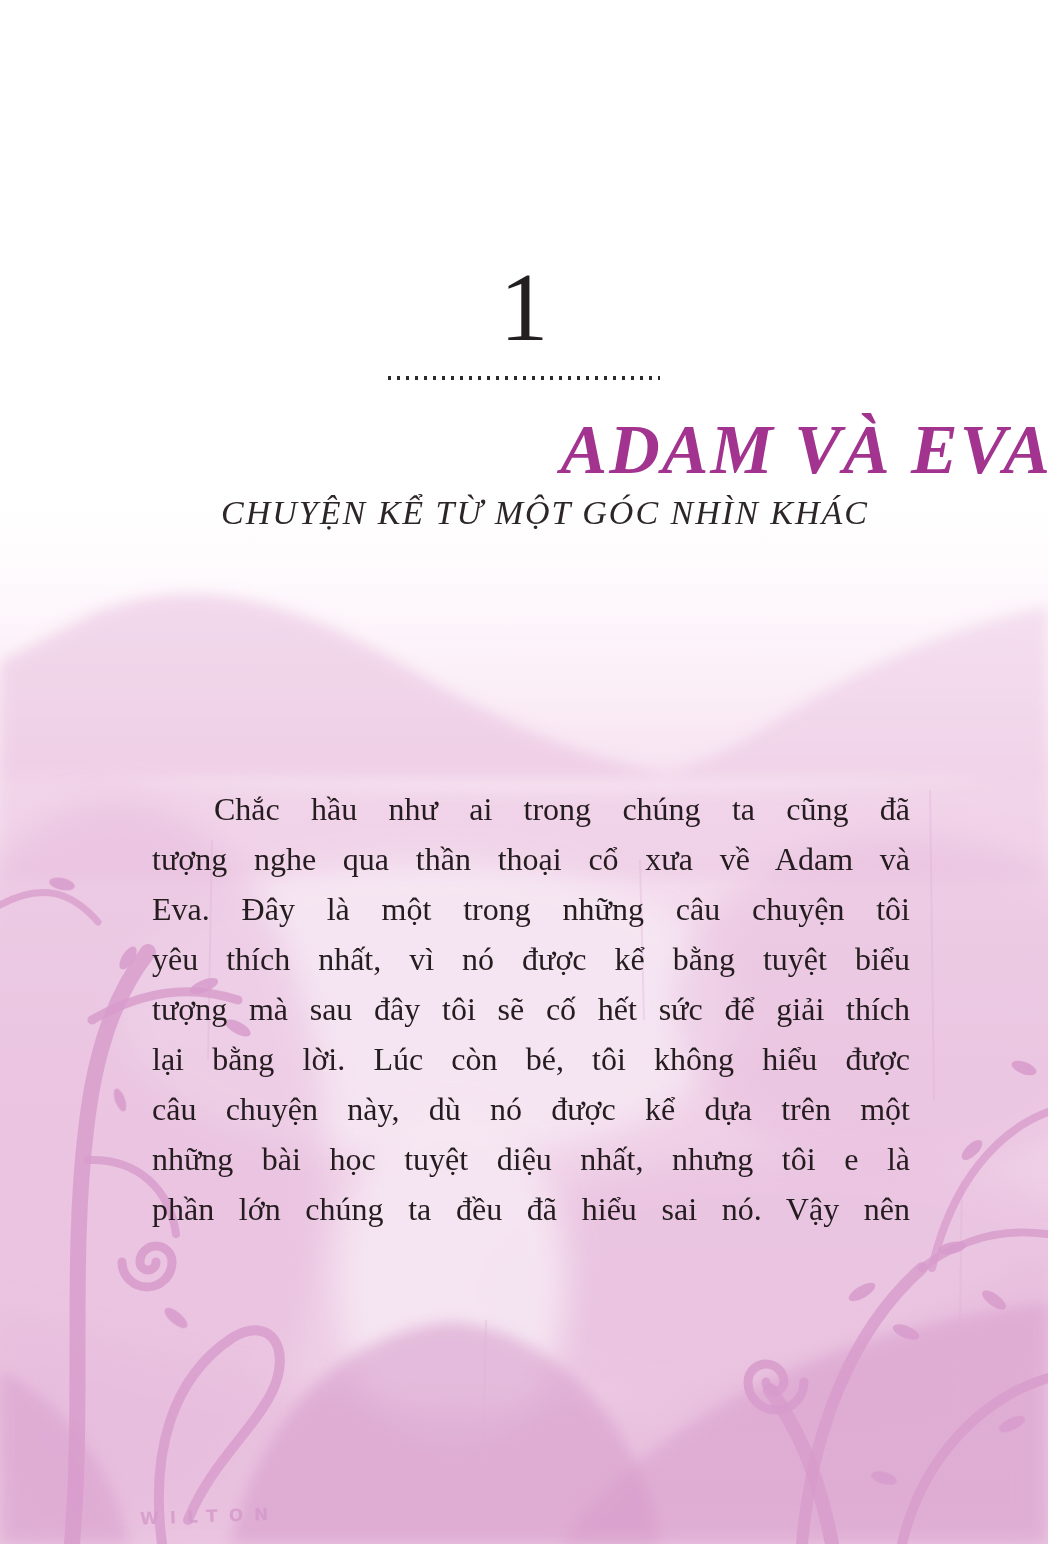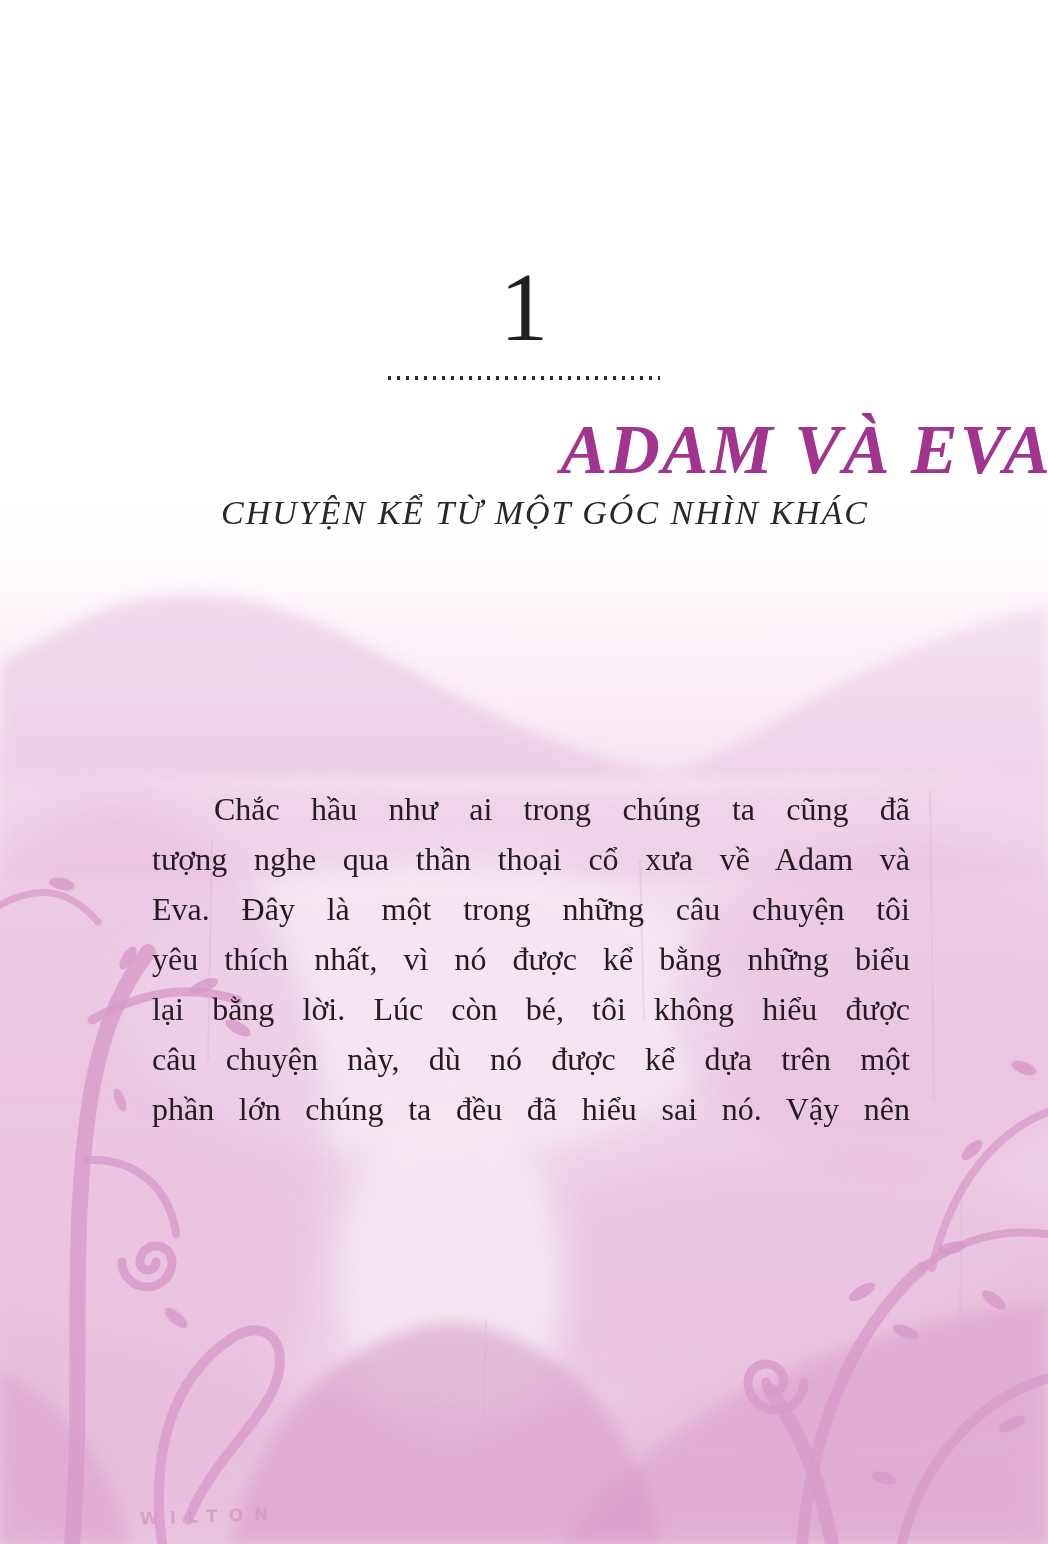--- a/index.html
+++ b/index.html
@@ -202,21 +202,23 @@
     <div class="divider"></div>
 
     <h1 class="chapter-title">ADAM VÀ EVA</h1>
 
     <h2 class="chapter-subtitle">CHUYỆN KỂ TỪ MỘT GÓC NHÌN KHÁC</h2>
 
     <div class="paragraph">
         <div class="body-line first">Chắc hầu như ai trong chúng ta cũng đã</div>
         <div class="body-line">tượng nghe qua thần thoại cổ xưa về Adam và</div>
         <div class="body-line">Eva. Đây là một trong những câu chuyện tôi</div>
-        <div class="body-line">yêu thích nhất, vì nó được kể bằng những biểu</div>
+        <div class="body-line">yêu thích nhất, vì nó được kể bằng tuyệt biểu</div>
+        <div class="body-line">tượng mà sau đây tôi sẽ cố hết sức để giải thích</div>
         <div class="body-line">lại bằng lời. Lúc còn bé, tôi không hiểu được</div>
         <div class="body-line">câu chuyện này, dù nó được kể dựa trên một</div>
+        <div class="body-line">những bài học tuyệt diệu nhất, nhưng tôi e là</div>
         <div class="body-line">phần lớn chúng ta đều đã hiểu sai nó. Vậy nên</div>
       </div>
 
     <div class="signature">WILTON</div>
   </div>
 </div>
 
 </body></html>

